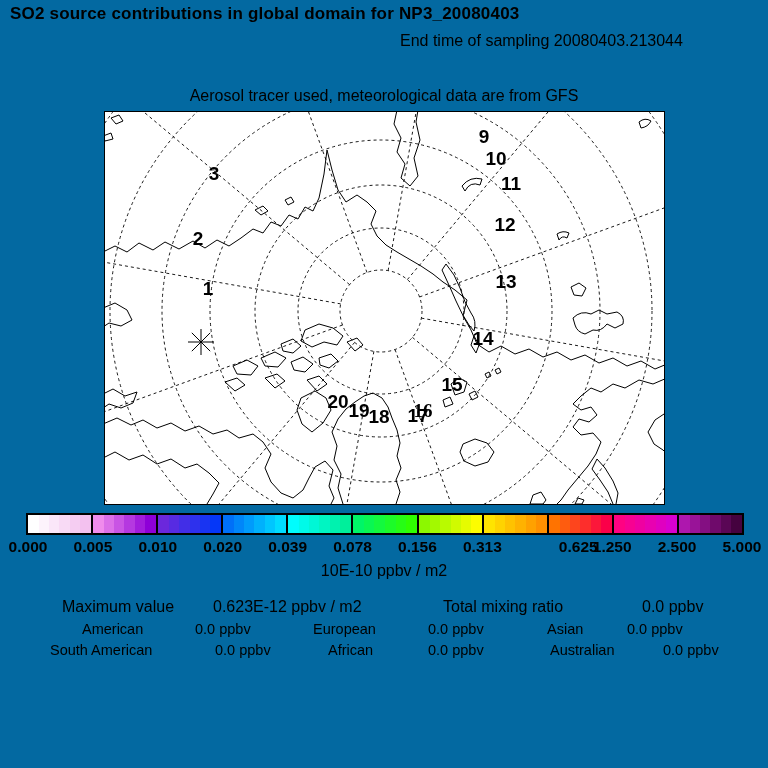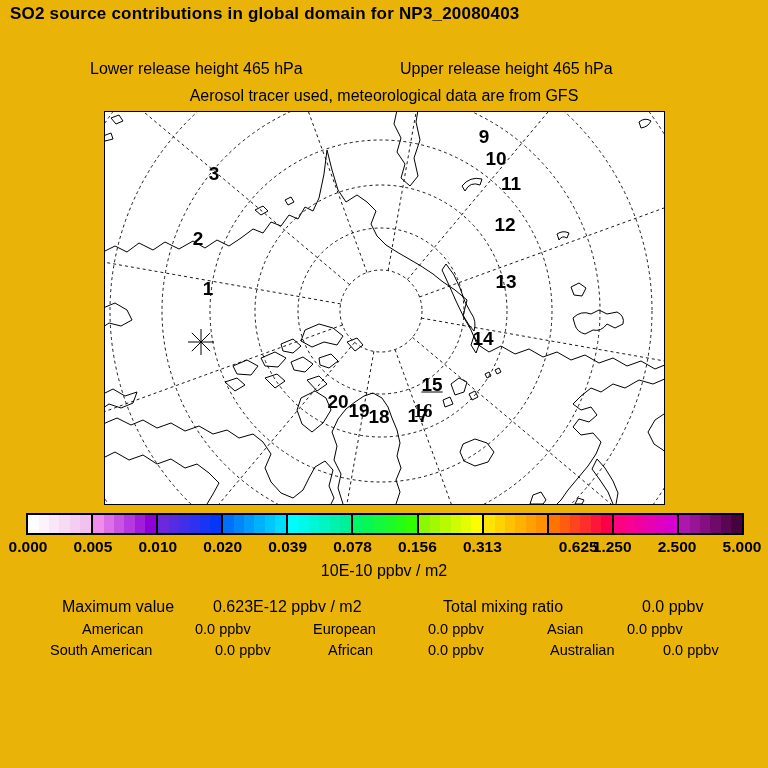--- a/index.html
+++ b/index.html
@@ -1,16 +1,16 @@
 <!DOCTYPE html>
 <html><head>
 <meta charset="utf-8">
 <style>
   html,body{margin:0;padding:0;background:#fff;}
-  .page{position:relative;width:768px;height:768px;background:#eab308;
+  .page{position:relative;width:768px;height:768px;background:#0369a1;
         font-family:"Liberation Sans","DejaVu Sans",sans-serif;color:#000;overflow:hidden;}
   .abs{position:absolute;white-space:nowrap;}
   .title{top:4px;left:10px;font-size:17px;font-weight:bold;letter-spacing:0.2px;}
   .hline{font-size:16px;}
   .centered{left:0;right:0;text-align:center;}
   .map{position:absolute;left:104px;top:111px;width:559px;height:392px;border:1px solid #000;background:#fff;}
   .map svg{position:absolute;left:0;top:0;}
   .map-label{position:absolute;transform:translate(-50%,-50%);font-size:19px;font-weight:bold;line-height:1;}
   .cbar{position:absolute;left:26px;top:513px;width:714px;height:18px;border:2px solid #000;display:flex;}
   .cb-seg{flex:1 1 0;height:100%;}
@@ -21,22 +21,21 @@
   .s1{font-size:16px;}
   .s2{font-size:14.5px;}
 </style>
 </head>
 <body>
 
 <div class="page">
 
   <div class="abs title">SO2 source contributions in global domain for NP3_20080403</div>
 
-  <div class="abs hline" style="top:60px;left:90px">Lower release height  465 hPa</div>
-  <div class="abs hline" style="top:60px;left:400px">Upper release height  465 hPa</div>
+  <div class="abs hline" style="top:32px;left:400px">End time of sampling 20080403.213044</div>
   <div class="abs hline centered" style="top:87px">Aerosol tracer used, meteorological data are from GFS</div>
 
   <div class="map">
     <svg id="map-svg" width="559" height="392" viewBox="0 0 559 392">
       <g id="graticule">
           <circle cx="276" cy="199" r="41" fill="none" stroke="#000" stroke-width="0.9" stroke-dasharray="3 3"></circle>
           <circle cx="276" cy="199" r="83" fill="none" stroke="#000" stroke-width="0.9" stroke-dasharray="3 3"></circle>
           <circle cx="276" cy="199" r="126" fill="none" stroke="#000" stroke-width="0.9" stroke-dasharray="3 3"></circle>
           <circle cx="276" cy="199" r="171" fill="none" stroke="#000" stroke-width="0.9" stroke-dasharray="3 3"></circle>
           <circle cx="276" cy="199" r="219" fill="none" stroke="#000" stroke-width="0.9" stroke-dasharray="3 3"></circle>
@@ -107,21 +106,21 @@
     <div id="map-labels">
         <div class="map-label" style="left: 103px; top: 176px;">1</div>
         <div class="map-label" style="left: 93px; top: 126px;">2</div>
         <div class="map-label" style="left: 109px; top: 61px;">3</div>
         <div class="map-label" style="left: 379px; top: 24px;">9</div>
         <div class="map-label" style="left: 391px; top: 46px;">10</div>
         <div class="map-label" style="left: 406px; top: 71px;">11</div>
         <div class="map-label" style="left: 400px; top: 112px; text-align: right;">12</div>
         <div class="map-label" style="left: 401px; top: 169px;">13</div>
         <div class="map-label" style="left: 378px; top: 226px;">14</div>
-        <div class="map-label" style="left: 327px; top: 272px; text-decoration: underline;">15</div>
+        <div class="map-label" style="left: 347px; top: 272px;">15</div>
         <div class="map-label" style="left: 318px; top: 298px; font-family: Liberation Serif, serif;">16</div>
         <div class="map-label" style="left: 294px; top: 303px; margin-left: 19px;">17</div>
         <div class="map-label" style="left: 274px; top: 304px;">18</div>
         <div class="map-label" style="left: 254px; top: 298px;">19</div>
         <div class="map-label" style="left: 233px; top: 289px;">20</div>
       </div>
   </div>
 
   <div class="cbar" id="colorbar">
       <div class="cb-seg" style="background: linear-gradient(to right, rgb(255, 255, 255) 0%, rgb(255, 255, 255) 16.67%, rgb(253, 243, 252) 16.67%, rgb(253, 243, 252) 33.33%, rgb(250, 230, 249) 33.33%, rgb(250, 230, 249) 50%, rgb(248, 218, 245) 50%, rgb(248, 218, 245) 66.67%, rgb(245, 205, 242) 66.67%, rgb(245, 205, 242) 83.33%, rgb(243, 193, 239) 83.33%, rgb(243, 193, 239) 100%);"></div>

